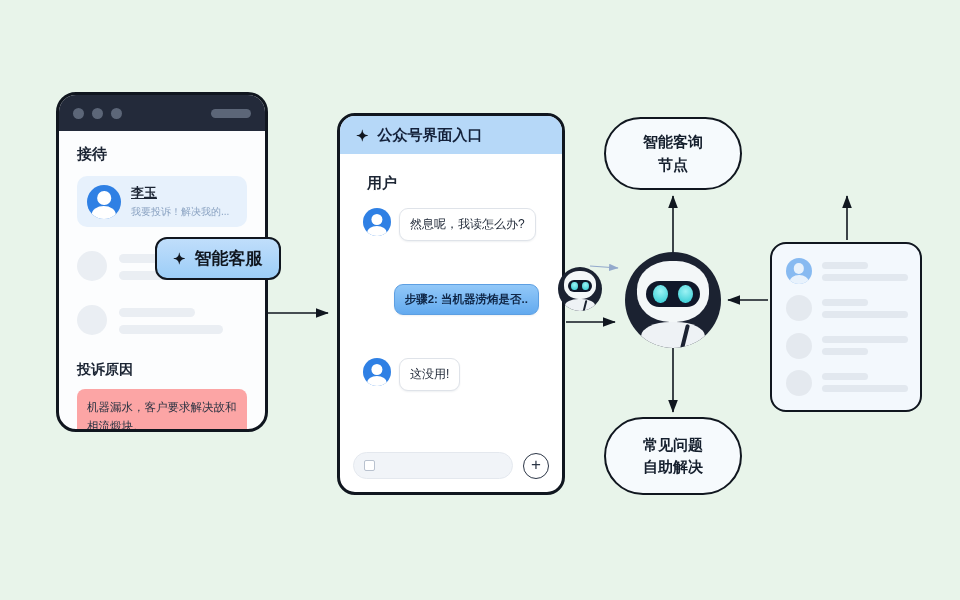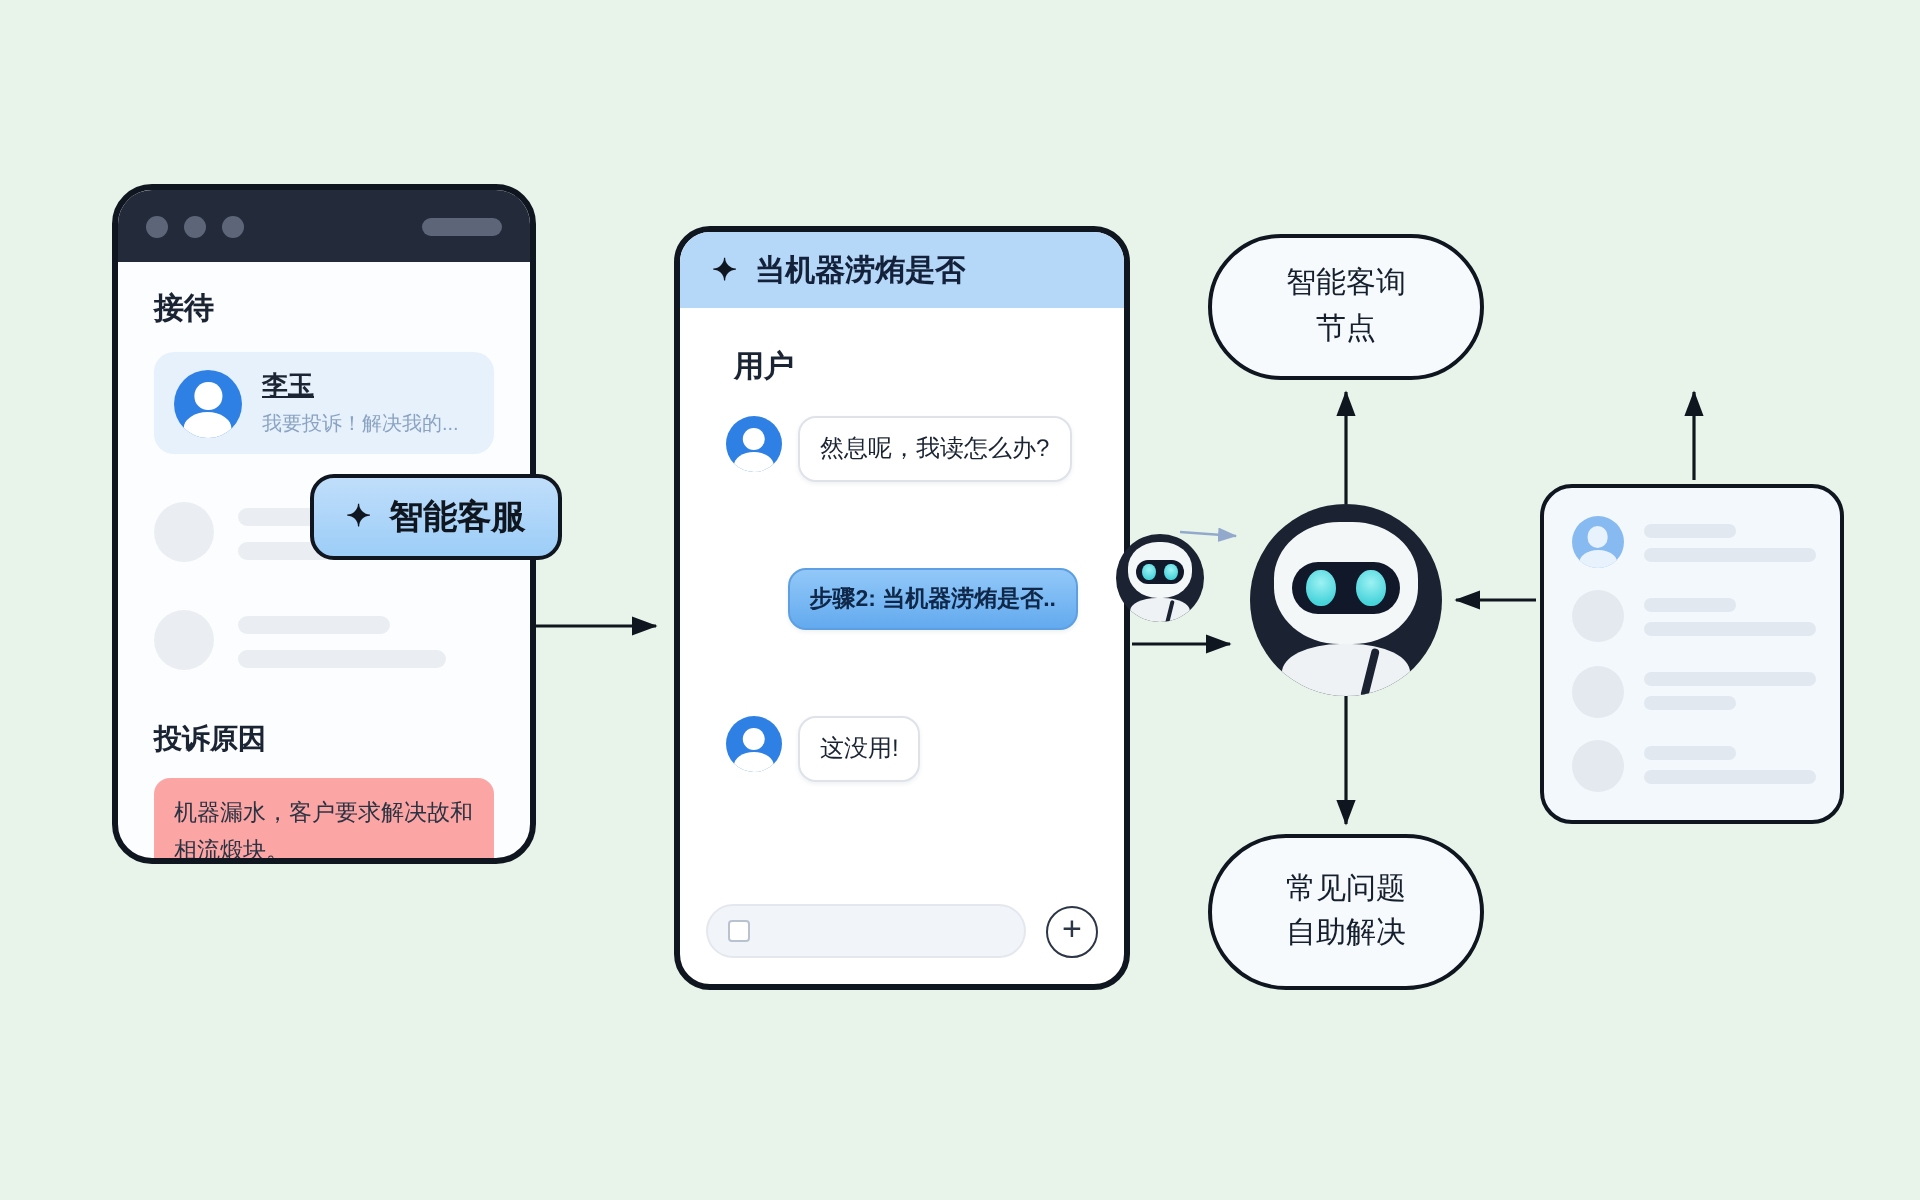--- a/index.html
+++ b/index.html
@@ -59,21 +59,21 @@
   .text-input { flex:1; height:27px; background:#f1f4f8; border:1px solid #e4e8ee; border-radius:14px;
                 display:flex; align-items:center; padding:0 10px; }
   .input-square { width:11px; height:11px; border:1.5px solid #b9c2cf; border-radius:2px; background:#fff; }
   .plus-btn { width:26px; height:26px; border:1.6px solid #2c3646; border-radius:50%; background:transparent;
               display:flex; align-items:center; justify-content:center; font-size:17px; color:#2c3646;
               line-height:1; padding-bottom:2px; cursor:pointer; }
 
   
   .oval { position:absolute; background:#f6fafd; border:2.5px solid #10161f; z-index:2;
           display:flex; flex-direction:column; align-items:center; justify-content:center;
-          font-size:15px; font-weight:normal; color:#151f2d; line-height:1.5; text-align:center; }
+          font-size:15px; font-weight:bold; color:#151f2d; line-height:1.5; text-align:center; }
   .oval-tl { left:604px; top:117px; width:138px; height:73px; border-radius:40px; }
   .oval-tr { left:769px; top:117px; width:156px; height:73px; border-radius:40px; }
   .oval-b  { left:604px; top:417px; width:138px; height:78px; border-radius:42px; }
 
   
   .robot { position:absolute; border-radius:50%; background:#1b2231; z-index:3; }
   .robot-big { left:625px; top:252px; width:96px; height:96px; }
   .robot-small { left:558px; top:267px; width:44px; height:44px; z-index:4; }
   .r-inner { position:absolute; inset:0; border-radius:50%; overflow:hidden; }
   .r-face { position:absolute; left:13%; top:9%; width:74%; height:64%; background:#f3f7f8; border-radius:46%; }
@@ -161,21 +161,21 @@
   </div>
 
   <div class="badge">
     <span class="sparkle">✦</span>
     <span>智能客服</span>
   </div>
 
   <div class="panel">
     <div class="panel-header">
       <span class="sparkle">✦</span>
-      <span>当机器涝烠是否</span>
+      <span>公众号界面入口</span>
     </div>
     <div class="panel-body">
       <div class="user-label">用户</div>
 
       <div class="msg">
         <div class="avatar">
           <span class="person-head"></span>
           <span class="person-body"></span>
         </div>
         <div class="bubble">然息呢，我读怎么办?</div>

